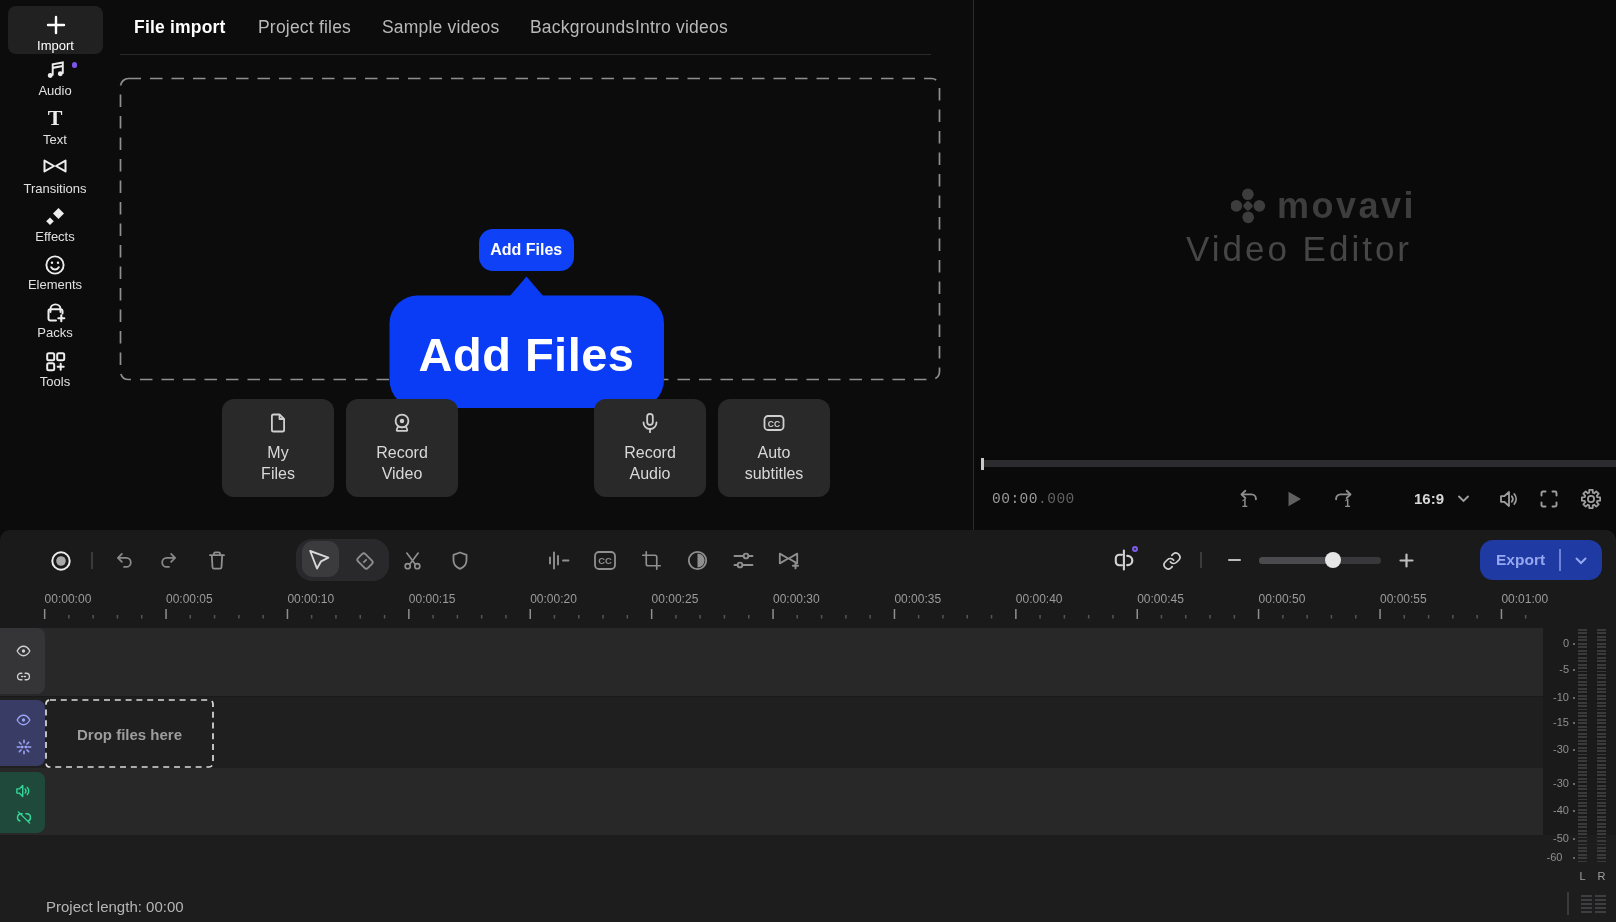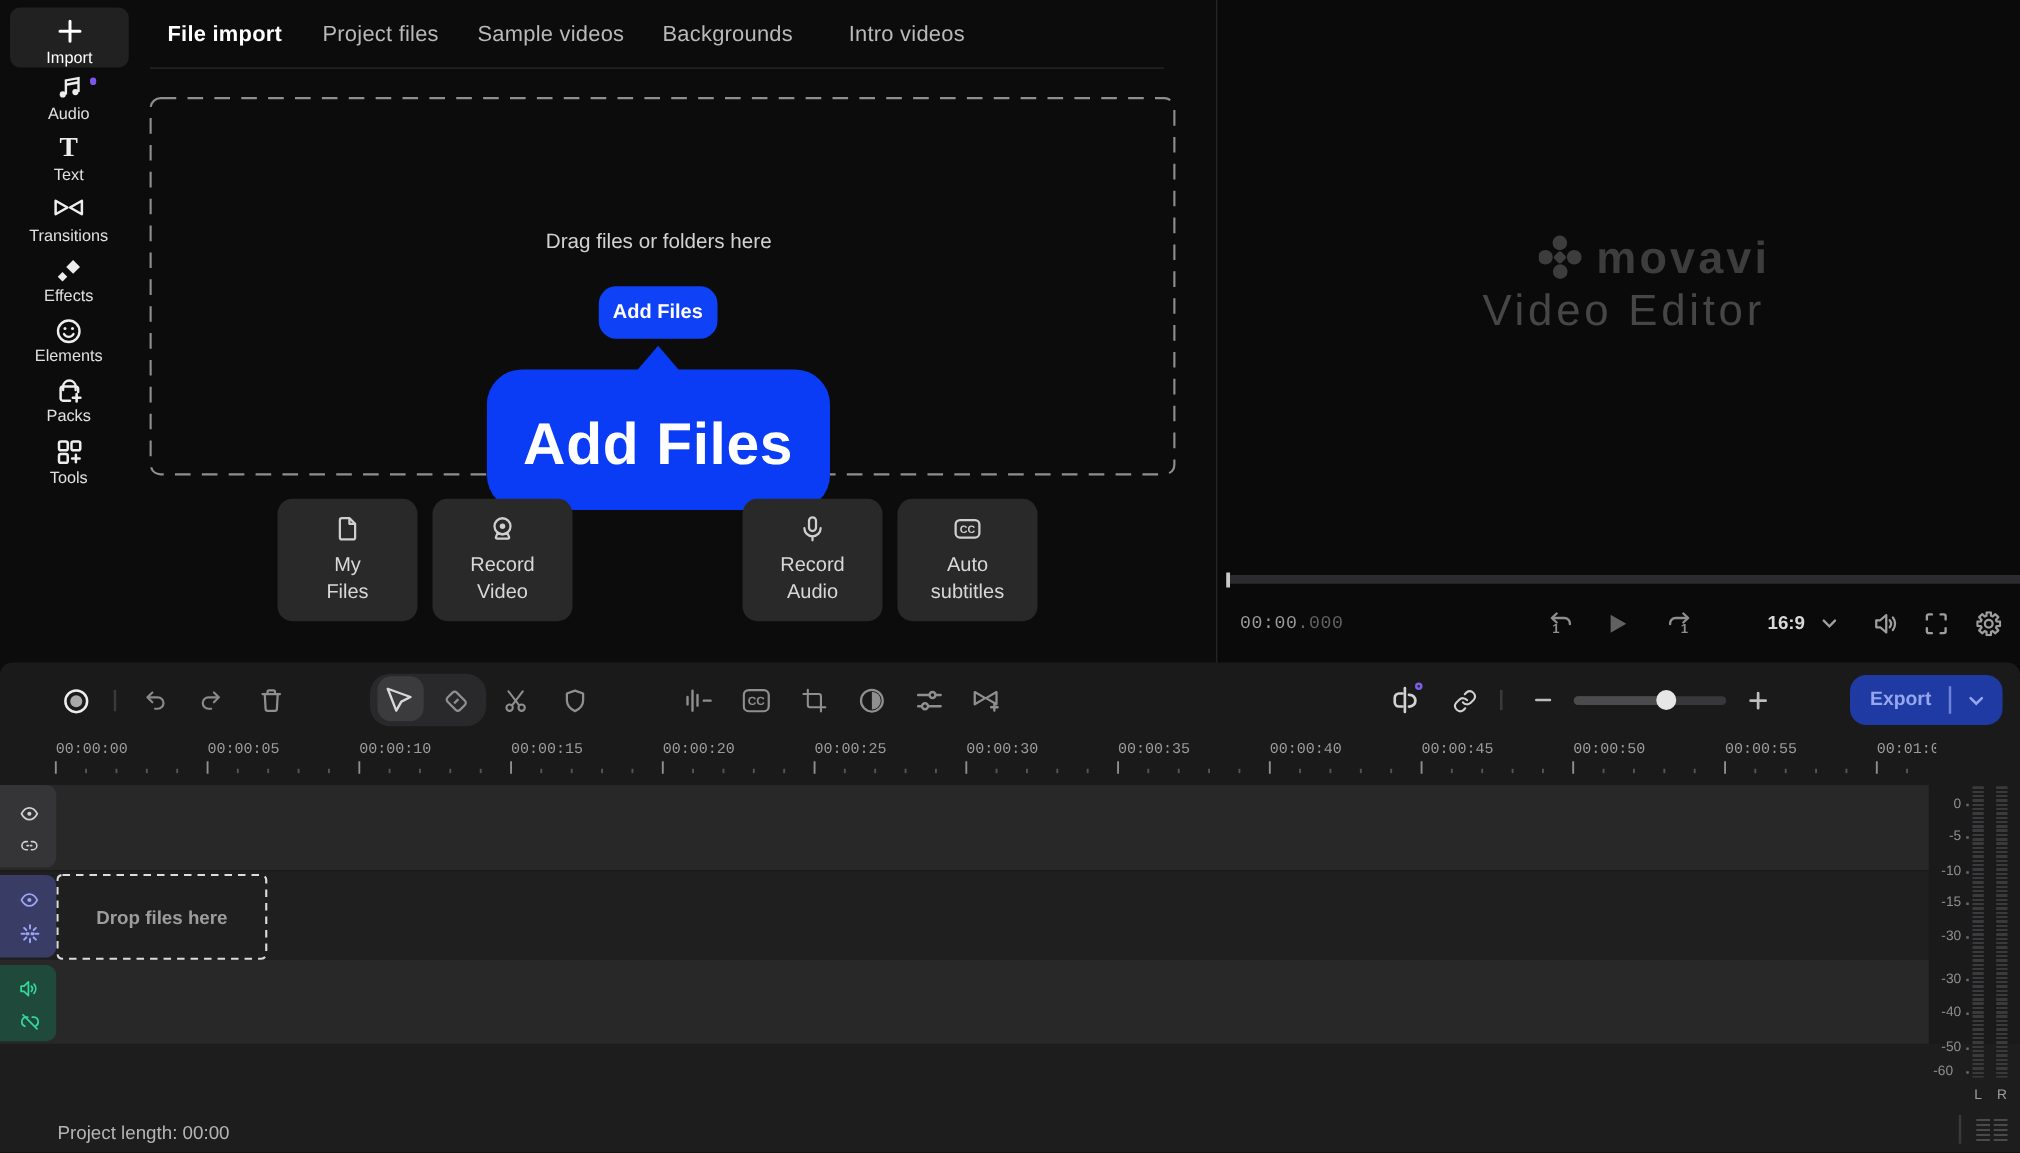--- a/index.html
+++ b/index.html
@@ -108,27 +108,26 @@
         <rect x="3.2" y="13.2" width="7" height="7" rx="1.5"></rect>
         <path d="M16.7 13.8 v6 M13.7 16.8 h6"></path>
       </svg>
   </div>
   <div class="abs side-label" style="top:374px">Tools</div>
 
   <div class="abs tab active" style="left:134px">File import</div>
   <div class="abs tab" style="left:258px">Project files</div>
   <div class="abs tab" style="left:382px">Sample videos</div>
   <div class="abs tab" style="left:530px">Backgrounds</div>
-  <div class="abs tab" style="left:679px">Intro videos</div>
+  <div class="abs tab" style="left:635px">Intro videos</div>
   <div class="abs" id="tab-divider"></div>
 
   <svg class="abs" style="left:119px;top:77px" width="822" height="304">
     <rect x="1.5" y="1.5" width="819" height="301" rx="8" fill="none" stroke="#8f8f8f" stroke-width="1.7" stroke-dasharray="12.5 9"></rect>
   </svg>
-  <div class="abs" style="left:230px;top:184px;width:594px;text-align:center;font-size:16.5px;color:#d2d2d2;">Drag files or folders here</div>
 
   <div class="abs" style="left:479px;top:229px;width:94.5px;height:42px;background:#0f41f7;border-radius:14px;text-align:center;line-height:42px;color:#fff;font-weight:bold;font-size:16px;">Add Files</div>
 
   <svg class="abs" style="left:389px;top:271px" width="276" height="139">
     <path d="M120 26 L137.5 5.5 L155 26 Z" fill="#0b3cf5"></path>
     <rect x="0.5" y="24.5" width="274.5" height="112.5" rx="28" fill="#0b3cf5"></rect>
   </svg>
   <div class="abs" style="left:389px;top:327px;width:275px;text-align:center;font-size:47px;font-weight:bold;color:#fff;letter-spacing:0.5px;">Add Files</div>
 
   <div class="abs imp-btn" style="left:222px">
@@ -299,21 +298,21 @@
       <path d="M7.5 1.5 v12 M1.5 7.5 h12"></path>
     </svg>
 
   <div class="abs" style="left:1480px;top:540px;width:122px;height:40px;background:#1f3aa2;border-radius:13px;"></div>
   <div class="abs" style="left:1496px;top:551px;font-size:15.5px;font-weight:bold;color:#95a8ef;">Export</div>
   <div class="abs" style="left:1558.5px;top:549px;width:2px;height:22px;background:#6c82d8;"></div>
   <svg class="abs" style="left:1574px;top:556px" width="14" height="10" viewBox="0 0 14 10" fill="none" stroke="#95a8ef" stroke-width="2" stroke-linecap="round">
       <path d="M2.5 2.5 L7 7 L11.5 2.5"></path>
     </svg>
 
-  <div class="abs" id="ruler" style="left:0;top:590px;width:1549px;height:20px;overflow:hidden;font-family:Liberation Mono, monospace;">
+  <div class="abs" id="ruler" style="left:0;top:590px;width:1549px;height:20px;overflow:hidden;">
       <span class="abs ruler-lbl" style="left:44.6px">00:00:00</span>
       <span class="abs ruler-lbl" style="left:166.0px">00:00:05</span>
       <span class="abs ruler-lbl" style="left:287.4px">00:00:10</span>
       <span class="abs ruler-lbl" style="left:408.8px">00:00:15</span>
       <span class="abs ruler-lbl" style="left:530.2px">00:00:20</span>
       <span class="abs ruler-lbl" style="left:651.6px">00:00:25</span>
       <span class="abs ruler-lbl" style="left:773.0px">00:00:30</span>
       <span class="abs ruler-lbl" style="left:894.4px">00:00:35</span>
       <span class="abs ruler-lbl" style="left:1015.8px">00:00:40</span>
       <span class="abs ruler-lbl" style="left:1137.2px">00:00:45</span>

